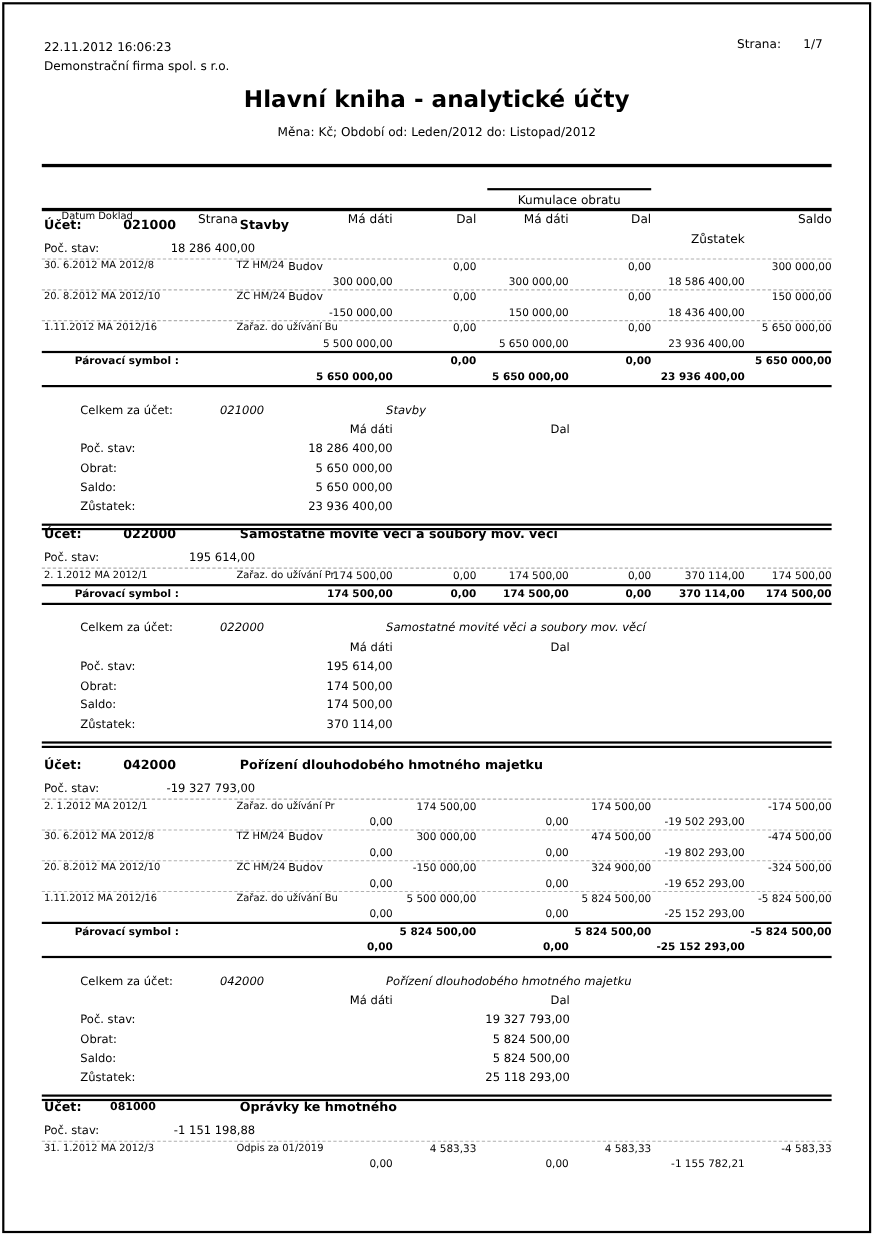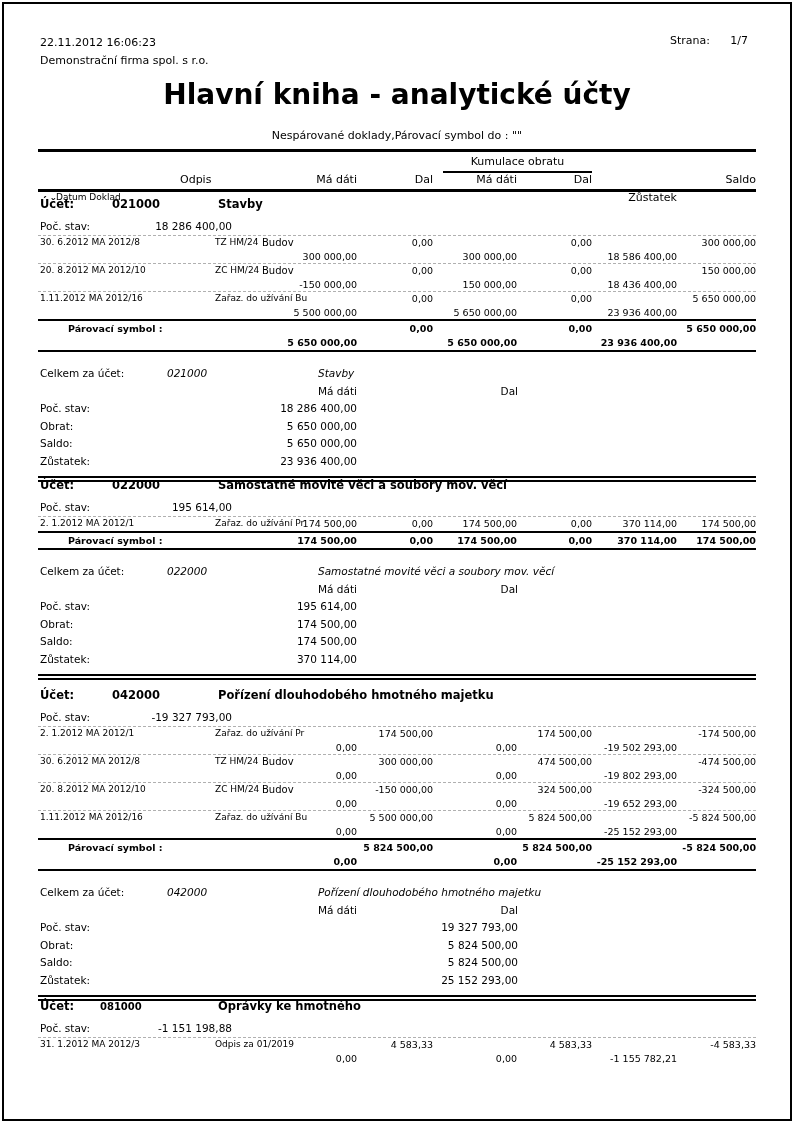--- a/index.html
+++ b/index.html
@@ -3,67 +3,67 @@
 <meta charset="utf-8">
 <style>
   html,body{margin:0;padding:0;background:#fff;}
   body{width:794px;height:1123px;position:relative;overflow:hidden;
        font-family:"DejaVu Sans","Liberation Sans",sans-serif;color:#000;}
   .frame{position:absolute;left:2px;top:2px;width:786px;height:1115px;border:2px solid #000;}
   .content{position:absolute;left:38px;top:0;width:718px;height:1079px;}
   .abs{position:absolute;white-space:pre;}
   .rule{position:absolute;left:0;width:718px;height:2.5px;background:#000;}
   .small{font-size:11px;}
-  .title{font-size:28px;font-weight:bold;}
+  .title{font-size:21px;font-weight:bold;}
   .center{left:0;width:718px;text-align:center;}
-  .thead-lbl{font-size:11px;}
+  .thead-lbl{font-size:11px;margin-top:20px;}
   .dd-lbl{font-size:9px;}
   .kum-line{position:absolute;left:405px;width:149px;height:1.5px;background:#000;}
 
   .section{position:absolute;left:0;width:718px;}
   .acct{position:relative;height:22px;font-size:11.5px;font-weight:bold;}
   .poc{position:relative;height:15px;font-size:10.5px;}
   .tl{position:relative;height:13.5px;}
   .cell{position:absolute;top:0;white-space:pre;font-size:9.5px;line-height:13px;}
   .l0{left:2px;} .l-datum{left:2px;font-size:9px;} .l-popis{left:177px;font-size:9px;} .l-popis2{left:224px;font-size:10px;}
   .r-md{right:399px;} .r-dal{right:323px;} .r-kmd{right:239px;}
   .r-kdal{right:164px;} .r-zust{right:79px;text-align:center;} .r-saldo{right:0;}
   .row{border-top:1px dashed #b0b0b0;}
   .parovaci{border-top:2.5px solid #000;border-bottom:2.5px solid #000;padding:1px 0;}
   .parovaci .cell{font-weight:bold;padding-left:28px;}
   .pocval{position:absolute;right:524px;top:0;white-space:pre;}
 
   .sum{margin-top:14px;font-size:10.5px;}
-  .sum .tl{height:17.5px;}
+  .sum .tl{height:17.5px;margin-left:33px;}
   .sum .cell{font-size:10.5px;line-height:15px;}
   .it{font-style:italic;}
   .sum-num{left:129px;} .sum-name{left:280px;}
   .sv-md{right:399px;} .sv-dal{right:238px;}
   .dblrule{height:2px;border-top:2px solid #000;border-bottom:2px solid #000;margin-top:5px;}
 </style>
 </head>
 <body>
 
 <div class="frame"></div>
 
 <div class="content">
 
   <span class="abs small" style="left:2px;top:36px">22.11.2012 16:06:23</span>
   <span class="abs small" style="right:46px;top:34px">Strana:</span>
   <span class="abs small" style="right:8px;top:34px">1/7</span>
   <span class="abs small" style="left:2px;top:54px">Demonstrační firma spol. s r.o.</span>
   <div class="abs title center" style="top:78px">Hlavní kniha - analytické účty</div>
-  <div class="abs small center" style="top:129px">Nespárované doklady,Párovací symbol do : ""</div>
+  <div class="abs small center" style="top:114px">Měna: Kč; Období od: Leden/2012 do: Listopad/2012</div>
 
   <div class="rule" style="top:149px"></div>
 
   <div class="abs thead-lbl" style="left:405px;width:149px;top:155px;text-align:center">Kumulace obratu</div>
   <div class="kum-line" style="top:171px"></div>
   <span class="abs dd-lbl" style="left:18px;top:192px">Datum Doklad</span>
-  <span class="abs thead-lbl" style="left:142px;top:173px">Odpis</span>
+  <span class="abs thead-lbl" style="left:142px;top:173px">Strana</span>
   <span class="abs thead-lbl" style="right:399px;top:173px">Má dáti</span>
   <span class="abs thead-lbl" style="right:323px;top:173px">Dal</span>
   <span class="abs thead-lbl" style="right:239px;top:173px">Má dáti</span>
   <span class="abs thead-lbl" style="right:164px;top:173px">Dal</span>
   <span class="abs thead-lbl" style="right:79px;top:191px">Zůstatek</span>
   <span class="abs thead-lbl" style="right:0;top:173px">Saldo</span>
   <div class="rule" style="top:189px"></div>
 
   <div class="section" style="top:198px">
     <div class="acct">
@@ -268,21 +268,21 @@
           <span class="cell r-kmd">0,00</span>
           <span class="cell r-zust">-19 802 293,00</span>
         </div>
       </div>
       <div class="row">
         <div class="tl">
           <span class="cell l-datum">20. 8.2012 MA 2012/10</span>
           <span class="cell l-popis">ZC HM/24</span>
           <span class="cell l-popis2">Budov</span>
           <span class="cell r-dal">-150 000,00</span>
-          <span class="cell r-kdal">324 500,00</span>
+          <span class="cell r-kdal">324 900,00</span>
           <span class="cell r-saldo">-324 500,00</span>
         </div>
         <div class="tl">
           <span class="cell r-md">0,00</span>
           <span class="cell r-kmd">0,00</span>
           <span class="cell r-zust">-19 652 293,00</span>
         </div>
       </div>
       <div class="row">
         <div class="tl">
@@ -329,21 +329,21 @@
       <div class="tl">
         <span class="cell l0">Obrat:</span>
         <span class="cell sv-dal">5 824 500,00</span>
       </div>
       <div class="tl">
         <span class="cell l0">Saldo:</span>
         <span class="cell sv-dal">5 824 500,00</span>
       </div>
       <div class="tl">
         <span class="cell l0">Zůstatek:</span>
-        <span class="cell sv-dal">25 152 293,00</span>
+        <span class="cell sv-dal">25 118 293,00</span>
       </div>
     </div>
     <div class="dblrule"></div>
   </div>
 
   <div class="section" style="top:1000px">
     <div class="acct">
       <span class="cell l0" style="font-size:11.5px">Účet:</span>
       <span class="cell" style="left:62px;font-size:10px">081000</span>
       <span class="cell" style="left:180px;font-size:11.5px">Oprávky ke hmotného</span>

